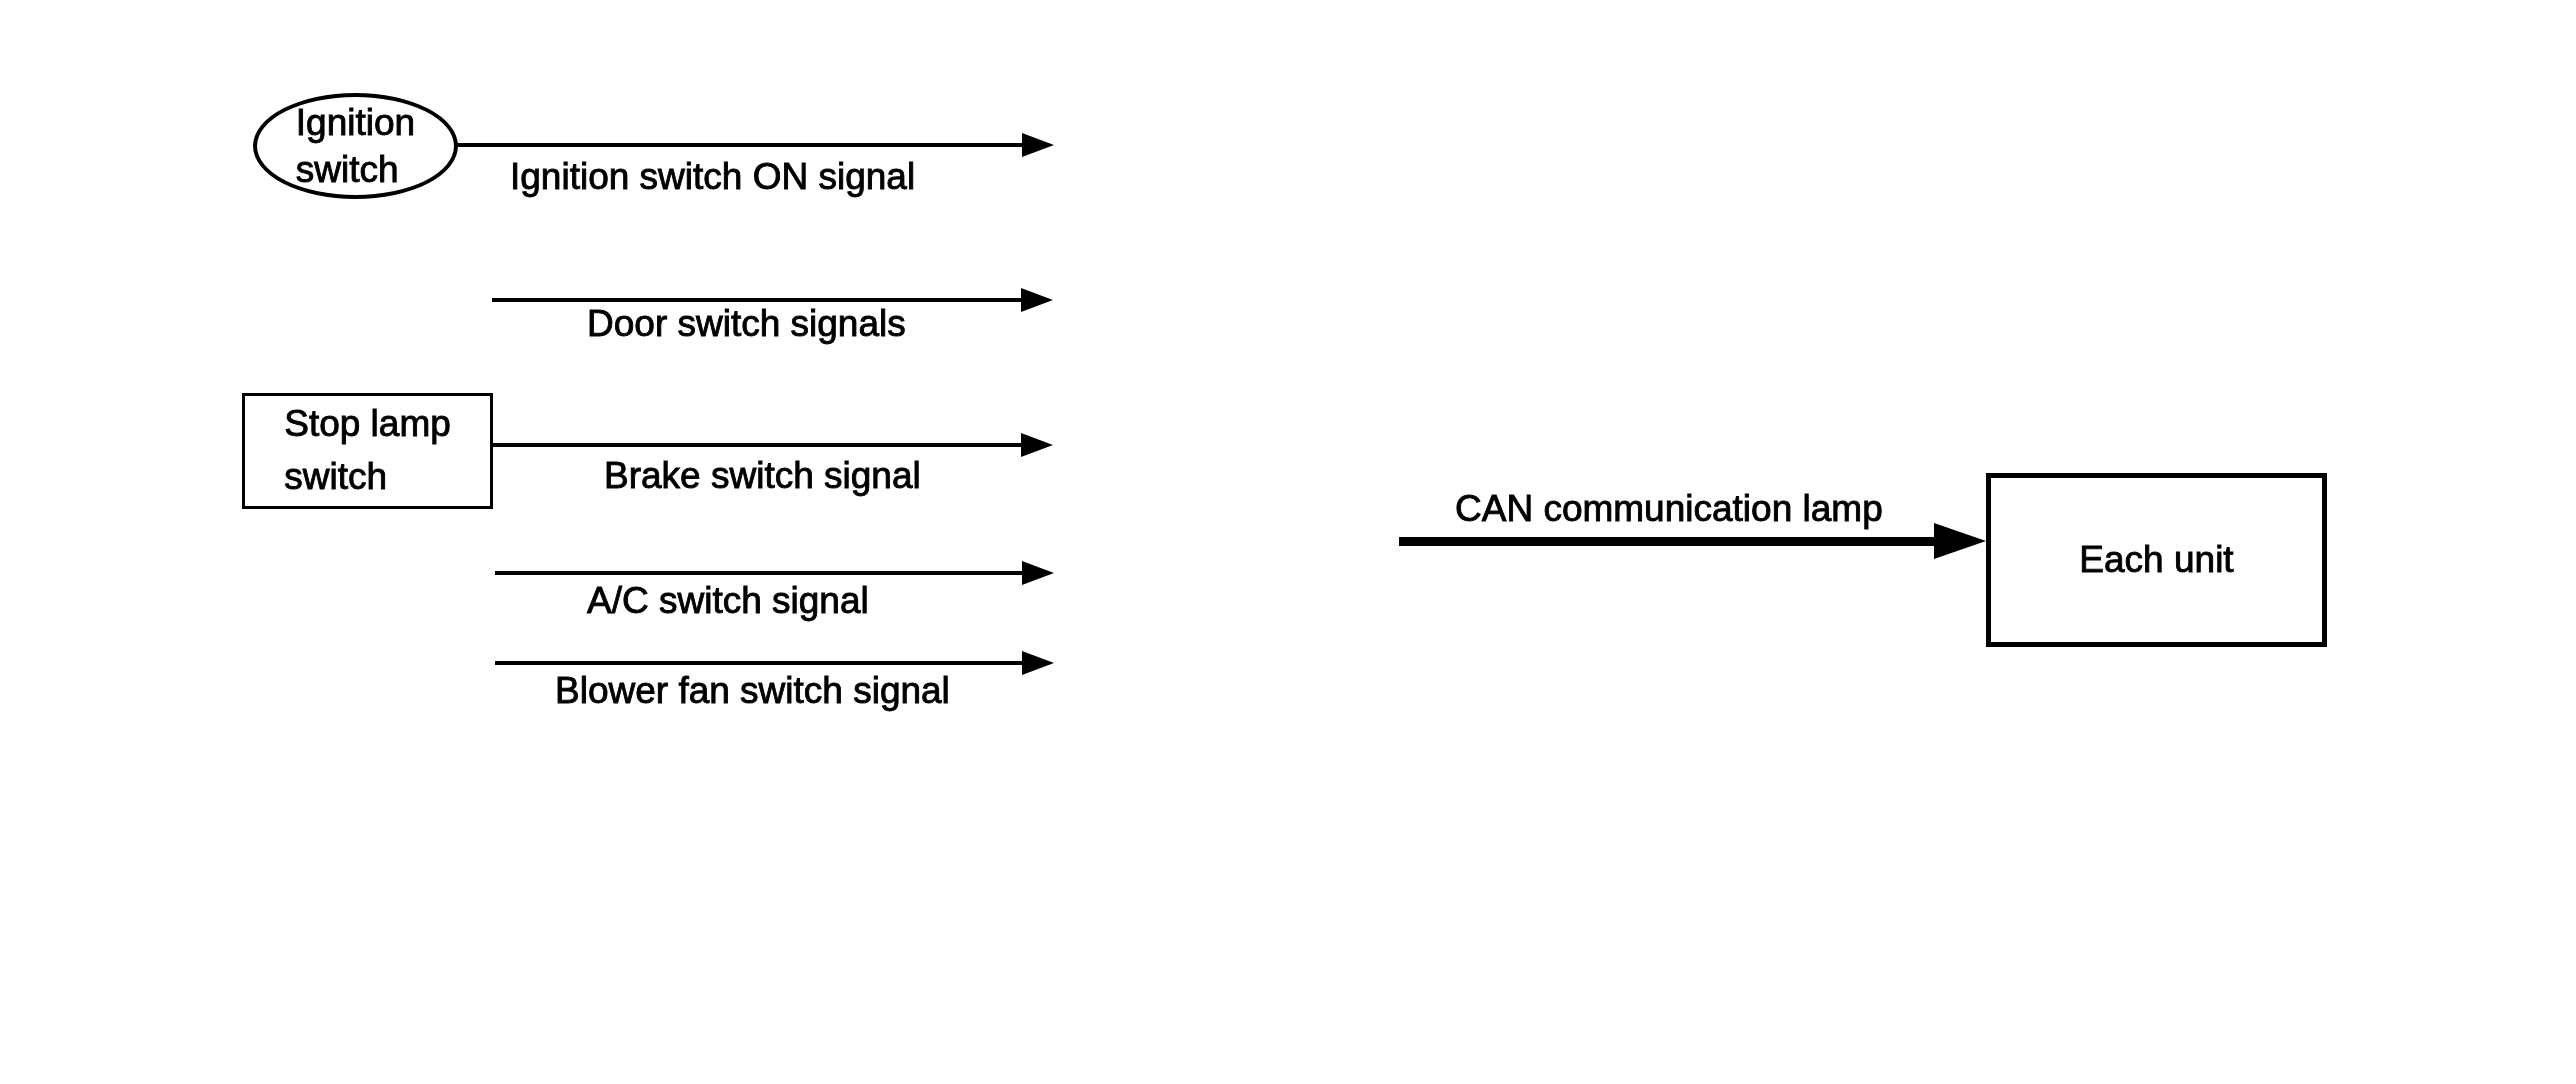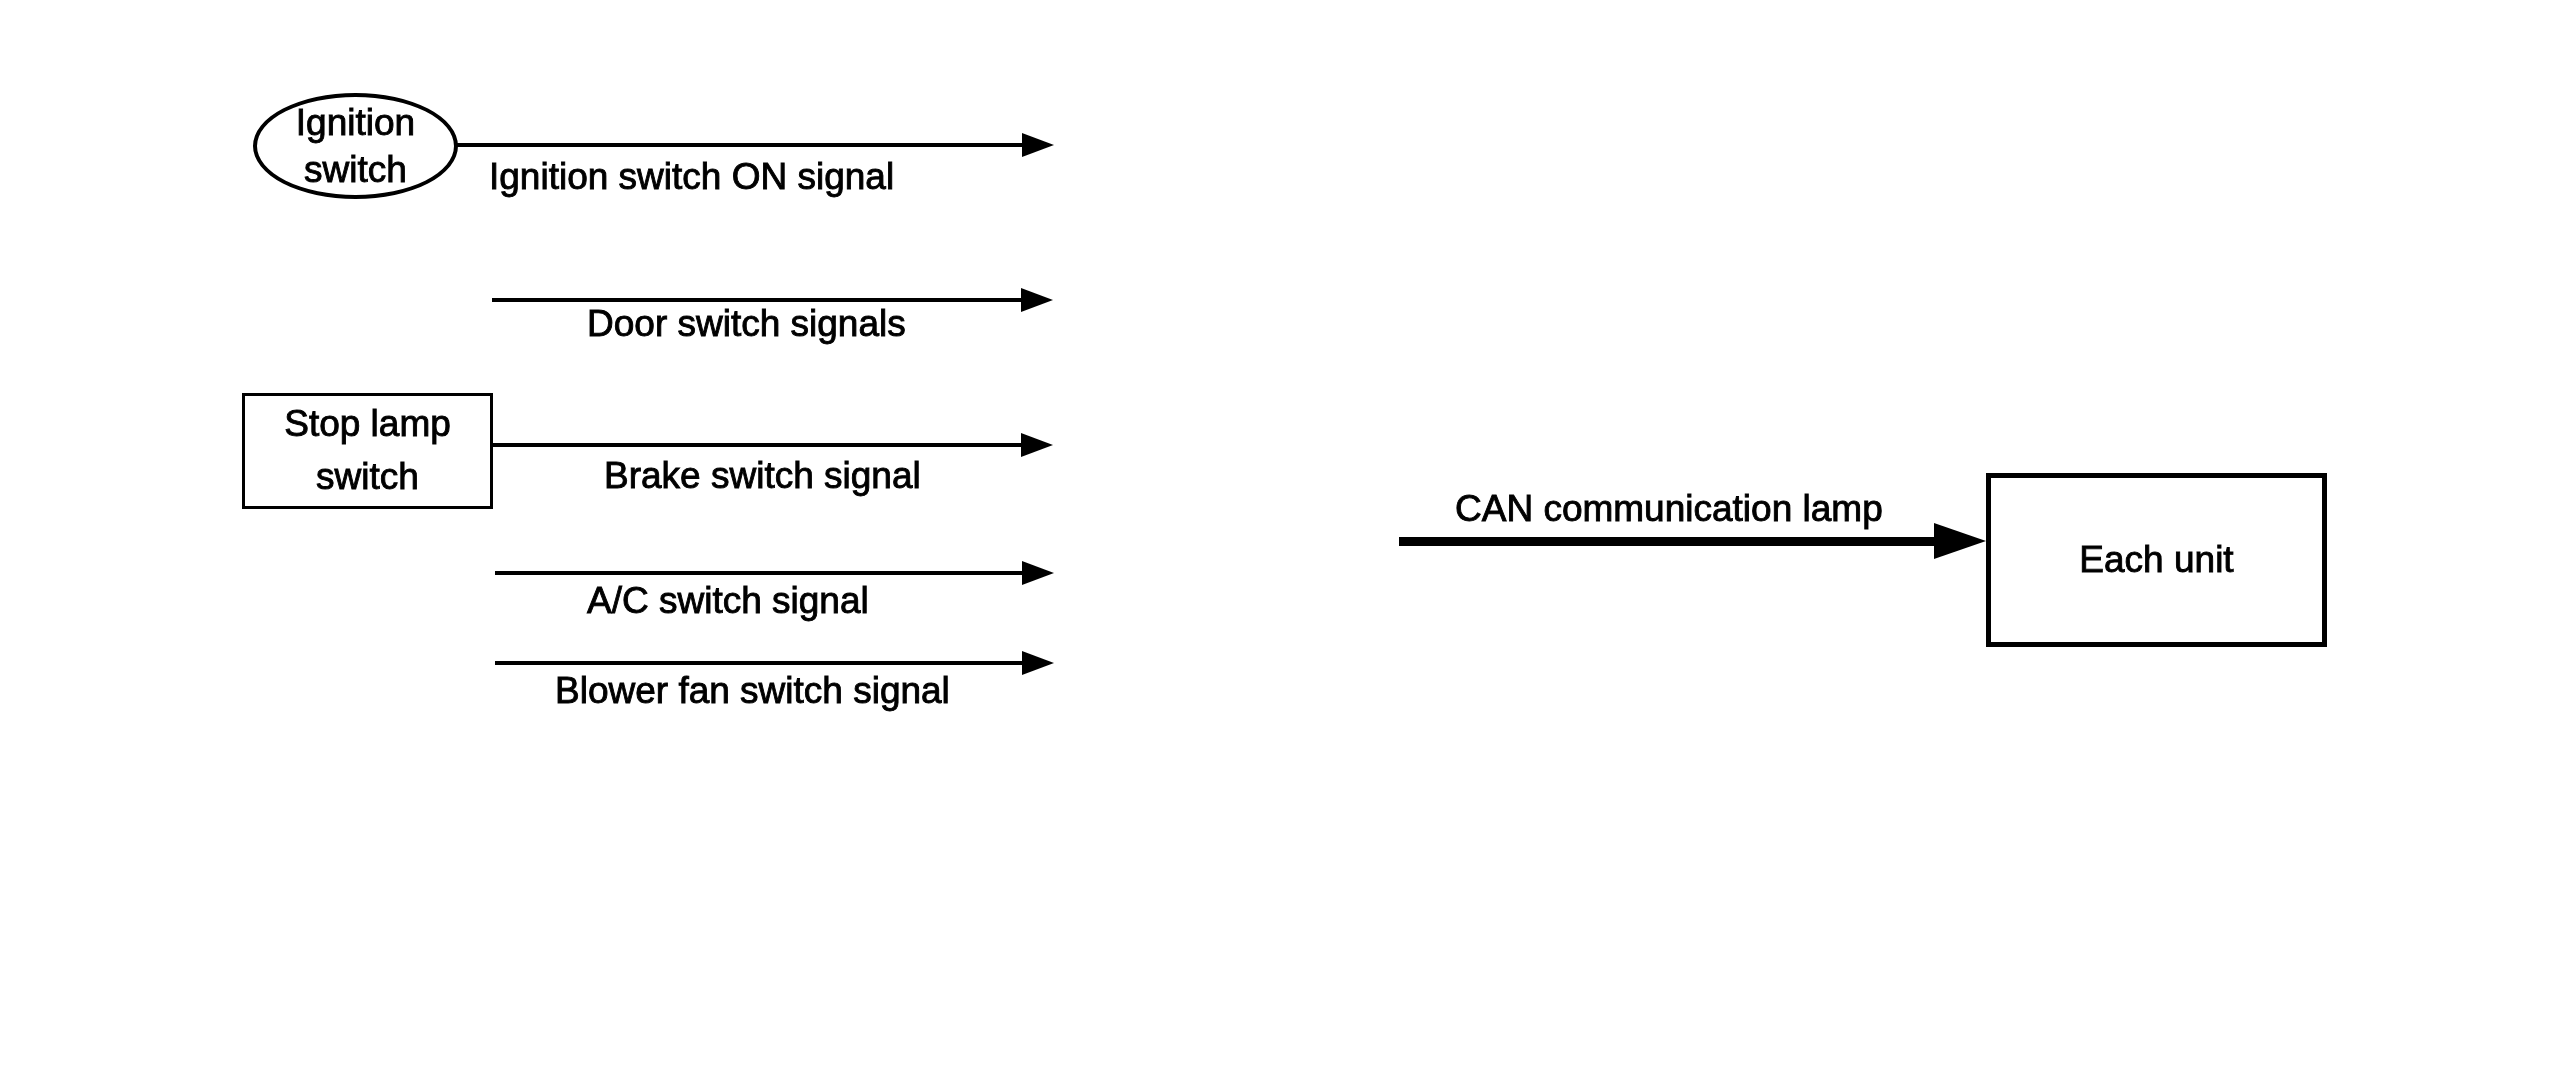--- a/index.html
+++ b/index.html
@@ -12,21 +12,21 @@
     background: var(--bg);
     font-family: "Liberation Sans", sans-serif;
     color: var(--line);
     overflow: hidden;
   }
   .node {
     position: absolute;
     display: flex;
     align-items: center;
     justify-content: center;
-    text-align: center;
+    text-align: left;
     border: 3.8px solid var(--line);
     background: var(--bg);
     font-size: 37px;
     line-height: 1.42;
     -webkit-text-stroke: 0.9px var(--line);
   }
   .node .lbl { white-space: pre-line; }
   .node.ellipse { border-radius: 50%; border-width: 4.5px; line-height: 1.28; }
   .node.bcm-box { border-width: 3.2px; }
   .node.each-box { border-width: 5.1px; }
@@ -79,21 +79,21 @@
 
 
   <div class="node each-box" style="left:1986px; top:473px; width:341px; height:174px;">
     <span class="lbl">Each unit</span>
   </div>
 
   <div class="arrow" style="left:457px; top:145px; width:597px;">
     <div class="shaft"></div>
     <div class="head"></div>
   </div>
-  <div class="sig-label" style="left:489px; top:158px;">Ignition switch ON signal</div>
+  <div class="sig-label" style="left:510px; top:158px;">Ignition switch ON signal</div>
 
   <div class="arrow" style="left:492px; top:300px; width:561px;">
     <div class="shaft"></div>
     <div class="head"></div>
   </div>
   <div class="sig-label" style="left:587px; top:305px;">Door switch signals</div>
 
   <div class="arrow" style="left:492px; top:445px; width:561px;">
     <div class="shaft"></div>
     <div class="head"></div>

